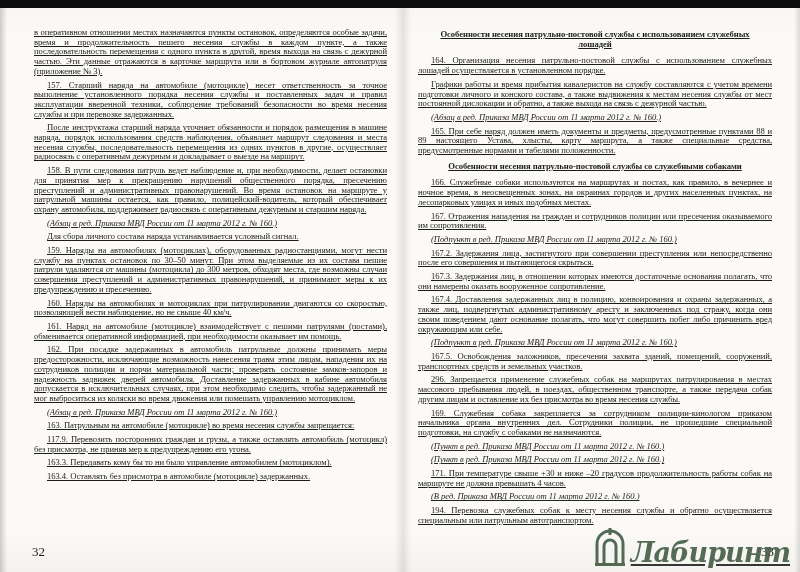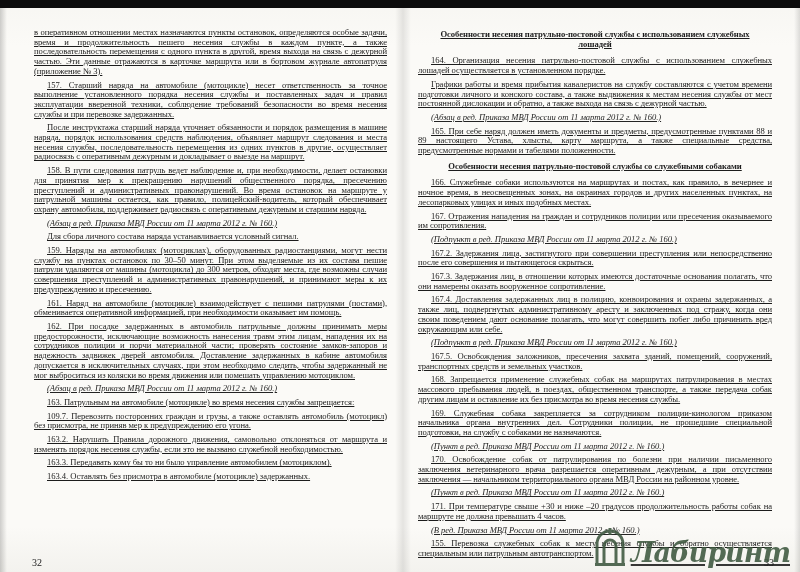--- a/index.html
+++ b/index.html
@@ -20,21 +20,21 @@
     background:linear-gradient(90deg,rgba(0,0,0,0),rgba(0,0,0,.09) 50%,rgba(0,0,0,0));}
   .page{position:absolute;top:24px;bottom:0;}
   .page.left{left:30px;width:361px;}
   .page.right{left:414px;width:362px;}
   .page-text{font-size:8.6px;line-height:9.7px;letter-spacing:-0.05px;}
   .page-text p{margin:4px;text-align:justify;text-decoration:underline;}
   .page-text p.body{text-indent:13px;}
   .page-text p.flush{text-indent:0;}
   .page-text p.note{text-indent:13px;font-style:italic;color:#242424;}
   .page-text p.heading{font-weight:bold;text-align:center;text-indent:0;padding:2px 20px 3px;}
-  .pagenum{position:absolute;bottom:4px;font-size:10px;color:#202020;}
+  .pagenum{position:absolute;bottom:12px;font-size:13px;color:#202020;}
   .left-num{left:2px;}
   .right-num{right:2px;}
   .watermark{
     position:absolute;right:10px;bottom:6px;
     display:flex;align-items:flex-end;gap:4px;
     opacity:.88;z-index:5;text-decoration:underline;
   }
   .wm-text{
     font-family:"DejaVu Serif","Liberation Serif",serif;
     font-weight:bold;font-style:italic;
@@ -55,26 +55,26 @@
   <div class="page left">
     <div class="page-text">
 
     <p class="flush">в оперативном отношении местах назначаются пункты остановок, определяются особые задачи, время и продолжительность пешего несения службы в каждом пункте, а также последовательность перемещения с одного пункта в другой, время выхода на связь с дежурной частью. Эти данные отражаются в карточке маршрута или в бортовом журнале автопатруля (приложение № 3).</p>
         <p class="body">157. Старший наряда на автомобиле (мотоцикле) несет ответственность за точное выполнение установленного порядка несения службы и поставленных задач и правил эксплуатации вверенной техники, соблюдение требований безопасности во время несения службы и при перевозке задержанных.</p>
         <p class="body">После инструктажа старший наряда уточняет обязанности и порядок размещения в машине наряда, порядок использования средств наблюдения, объявляет маршрут следования и места несения службы, последовательность перемещения из одних пунктов в другие, осуществляет радиосвязь с оперативным дежурным и докладывает о выезде на маршрут.</p>
         <p class="body">158. В пути следования патруль ведет наблюдение и, при необходимости, делает остановки для принятия мер к прекращению нарушений общественного порядка, пресечению преступлений и административных правонарушений. Во время остановок на маршруте у патрульной машины остается, как правило, полицейский-водитель, который обеспечивает охрану автомобиля, поддерживает радиосвязь с оперативным дежурным и старшим наряда.</p>
         <p class="note">(Абзац в ред. Приказа МВД России от 11 марта 2012 г. № 160.)</p>
         <p class="body">Для сбора личного состава наряда устанавливается условный сигнал.</p>
         <p class="body">159. Наряды на автомобилях (мотоциклах), оборудованных радиостанциями, могут нести службу на пунктах остановок по 30–50 минут. При этом выделяемые из их состава пешие патрули удаляются от машины (мотоцикла) до 300 метров, обходят места, где возможны случаи совершения преступлений и административных правонарушений, и принимают меры к их предупреждению и пресечению.</p>
+        <p class="body">160. Наряды на автомобилях и мотоциклах при патрулировании двигаются со скоростью, позволяющей вести наблюдение, но не свыше 40 км/ч.</p>
         <p class="body">161. Наряд на автомобиле (мотоцикле) взаимодействует с пешими патрулями (постами), обменивается оперативной информацией, при необходимости оказывает им помощь.</p>
         <p class="body">162. При посадке задержанных в автомобиль патрульные должны принимать меры предосторожности, исключающие возможность нанесения травм этим лицам, нападения их на сотрудников полиции и порчи материальной части; проверять состояние замков-запоров и надежность задвижек дверей автомобиля. Доставление задержанных в кабине автомобиля допускается в исключительных случаях, при этом необходимо следить, чтобы задержанный не мог выброситься из коляски во время движения или помешать управлению мотоциклом.</p>
         <p class="note">(Абзац в ред. Приказа МВД России от 11 марта 2012 г. № 160.)</p>
         <p class="body">163. Патрульным на автомобиле (мотоцикле) во время несения службы запрещается:</p>
-        <p class="body">109.7. Перевозить посторонних граждан и грузы, а также оставлять автомобиль (мотоцикл) без присмотра, не приняв мер к предупреждению его угона.</p>
-        <p class="body">163.2. Нарушать Правила дорожного движения, самовольно отклоняться от маршрута и изменять порядок несения службы, если это не вызвано служебной необходимостью.</p>
+        <p class="body">117.9. Перевозить посторонних граждан и грузы, а также оставлять автомобиль (мотоцикл) без присмотра, не приняв мер к предупреждению его угона.</p>
         <p class="body">163.3. Передавать кому бы то ни было управление автомобилем (мотоциклом).</p>
         <p class="body">163.4. Оставлять без присмотра в автомобиле (мотоцикле) задержанных.</p>
       </div>
     <div class="pagenum left-num">32</div>
   </div>
 
   <div class="page right">
     <div class="page-text">
 
     <p class="heading">Особенности несения патрульно-постовой службы с использованием служебных лошадей</p>
@@ -84,28 +84,27 @@
         <p class="body">165. При себе наряд должен иметь документы и предметы, предусмотренные пунктами 88 и 89 настоящего Устава, хлысты, карту маршрута, а также специальные средства, предусмотренные нормами и табелями положенности.</p>
         <p class="heading">Особенности несения патрульно-постовой службы со служебными собаками</p>
         <p class="body">166. Служебные собаки используются на маршрутах и постах, как правило, в вечернее и ночное время, в неосвещенных зонах, на окраинах городов и других населенных пунктах, на лесопарковых улицах и иных подобных местах.</p>
         <p class="body">167. Отражения нападения на граждан и сотрудников полиции или пресечения оказываемого им сопротивления.</p>
         <p class="note">(Подпункт в ред. Приказа МВД России от 11 марта 2012 г. № 160.)</p>
         <p class="body">167.2. Задержания лица, застигнутого при совершении преступления или непосредственно после его совершения и пытающегося скрыться.</p>
         <p class="body">167.3. Задержания лиц, в отношении которых имеются достаточные основания полагать, что они намерены оказать вооруженное сопротивление.</p>
         <p class="body">167.4. Доставления задержанных лиц в полицию, конвоирования и охраны задержанных, а также лиц, подвергнутых административному аресту и заключенных под стражу, когда они своим поведением дают основание полагать, что могут совершить побег либо причинить вред окружающим или себе.</p>
         <p class="note">(Подпункт в ред. Приказа МВД России от 11 марта 2012 г. № 160.)</p>
         <p class="body">167.5. Освобождения заложников, пресечения захвата зданий, помещений, сооружений, транспортных средств и земельных участков.</p>
-        <p class="body">168. Запрещается применение служебных собак на маршрутах патрулирования в местах массового пребывания людей, в поездах, общественном транспорте, а также передача собак другим лицам и оставление их без присмотра во время несения службы.</p>
+        <p class="body">296. Запрещается применение служебных собак на маршрутах патрулирования в местах массового пребывания людей, в поездах, общественном транспорте, а также передача собак другим лицам и оставление их без присмотра во время несения службы.</p>
         <p class="body">169. Служебная собака закрепляется за сотрудником полиции-кинологом приказом начальника органа внутренних дел. Сотрудники полиции, не прошедшие специальной подготовки, на службу с собаками не назначаются.</p>
         <p class="note">(Пункт в ред. Приказа МВД России от 11 марта 2012 г. № 160.)</p>
-        <p class="body">170. Освобождение собак от патрулирования по болезни при наличии письменного заключения ветеринарного врача разрешается оперативным дежурным, а при отсутствии заключения — начальником территориального органа МВД России на районном уровне.</p>
         <p class="note">(Пункт в ред. Приказа МВД России от 11 марта 2012 г. № 160.)</p>
         <p class="body">171. При температуре свыше +30 и ниже –20 градусов продолжительность работы собак на маршруте не должна превышать 4 часов.</p>
         <p class="note">(В ред. Приказа МВД России от 11 марта 2012 г. № 160.)</p>
-        <p class="body">155. Перевозка служебных собак к месту несения службы и обратно осуществляется специальным или патрульным автотранспортом.</p>
+        <p class="body">194. Перевозка служебных собак к месту несения службы и обратно осуществляется специальным или патрульным автотранспортом.</p>
       </div>
     <div class="pagenum right-num">33</div>
   </div>
 
   <div class="watermark">
     <svg width="34" height="40" viewBox="0 0 34 40" aria-hidden="true">
       <g fill="none" stroke="#3d573f" stroke-width="3">
         <path d="M4,39 V18 A13,13 0 0 1 30,18 V39"></path>
         <path d="M11,39 V20 A6,6 0 0 1 23,20 V39"></path>
         <line x1="17" y1="2" x2="17" y2="9"></line>

